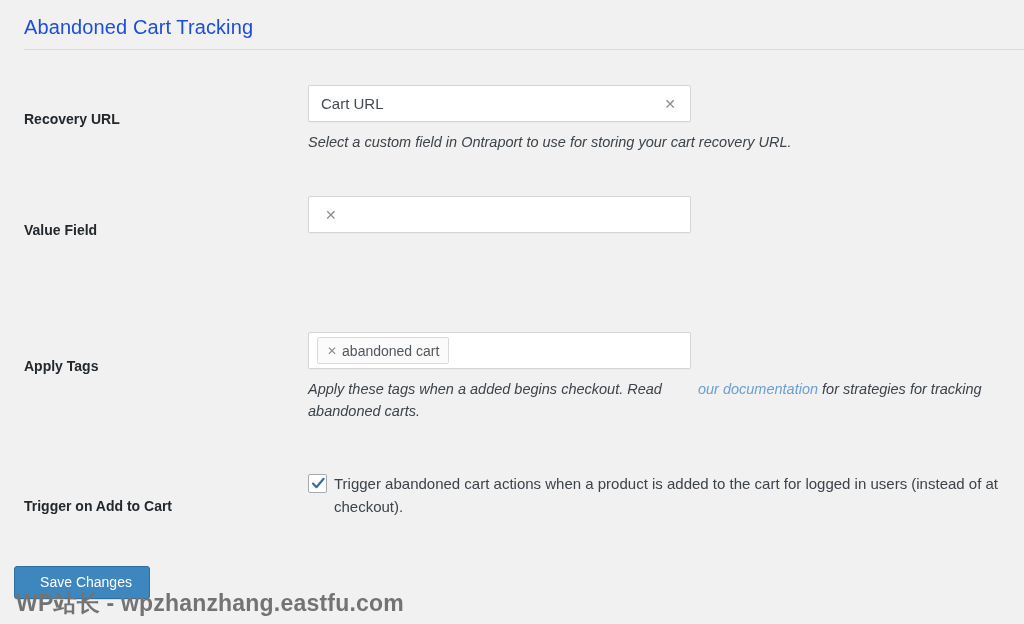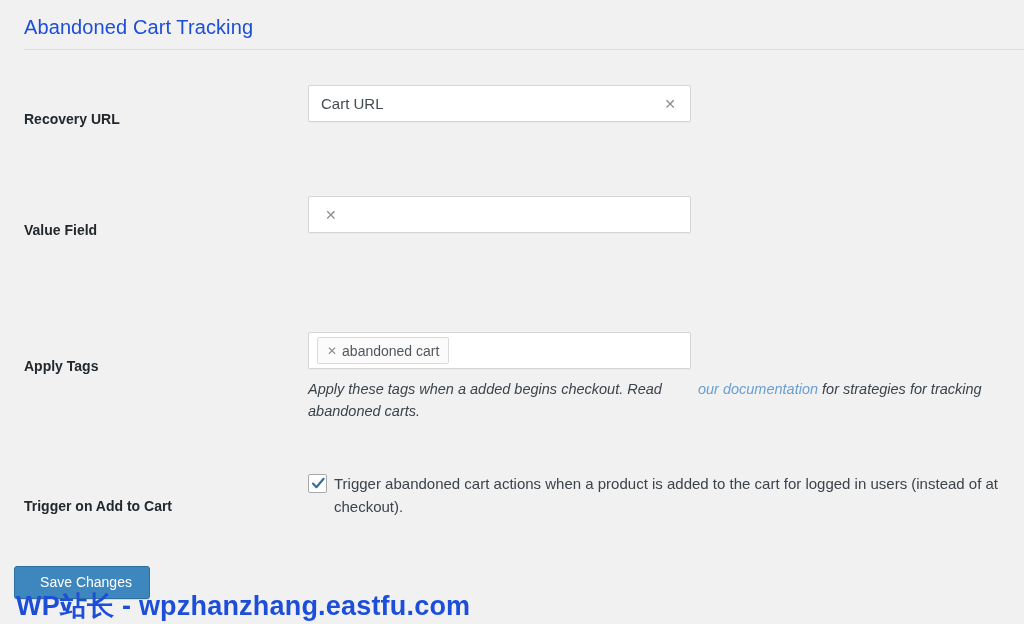--- a/index.html
+++ b/index.html
@@ -196,43 +196,44 @@
     text-align: center;
     cursor: pointer;
     box-shadow: 0 1px 0 rgba(0,0,0,0.10);
   }
 
   
   .watermark {
     position: absolute;
     left: 16px;
     top: 588px;
-    font-size: 27px;
+    font-size: 23px;
     font-weight: bold;
-    color: #1d4ed8;
+    color: #737373;
     letter-spacing: 0.2px;
     white-space: nowrap;
     pointer-events: none;
   }
 </style>
 </head>
 <body>
 
 <div class="page">
 
   <div class="section-title">Abandoned Cart Tracking</div>
   <div class="title-rule"></div>
 
   <div class="form-row" style="top:85px;">
     <div class="row-label">Recovery URL</div>
     <div class="row-field">
       <div class="select-box">
         <span class="select-value">Cart URL</span>
         <span class="clear-x">✕</span>
       </div>
+      <div class="help-text">Select a custom field in Ontraport to use for storing your cart recovery URL.</div>
     </div>
   </div>
 
   <div class="form-row" style="top:196px;">
     <div class="row-label">Value Field</div>
     <div class="row-field">
       <div class="select-box">
         <span class="clear-x">✕</span>
       </div>
     </div>

